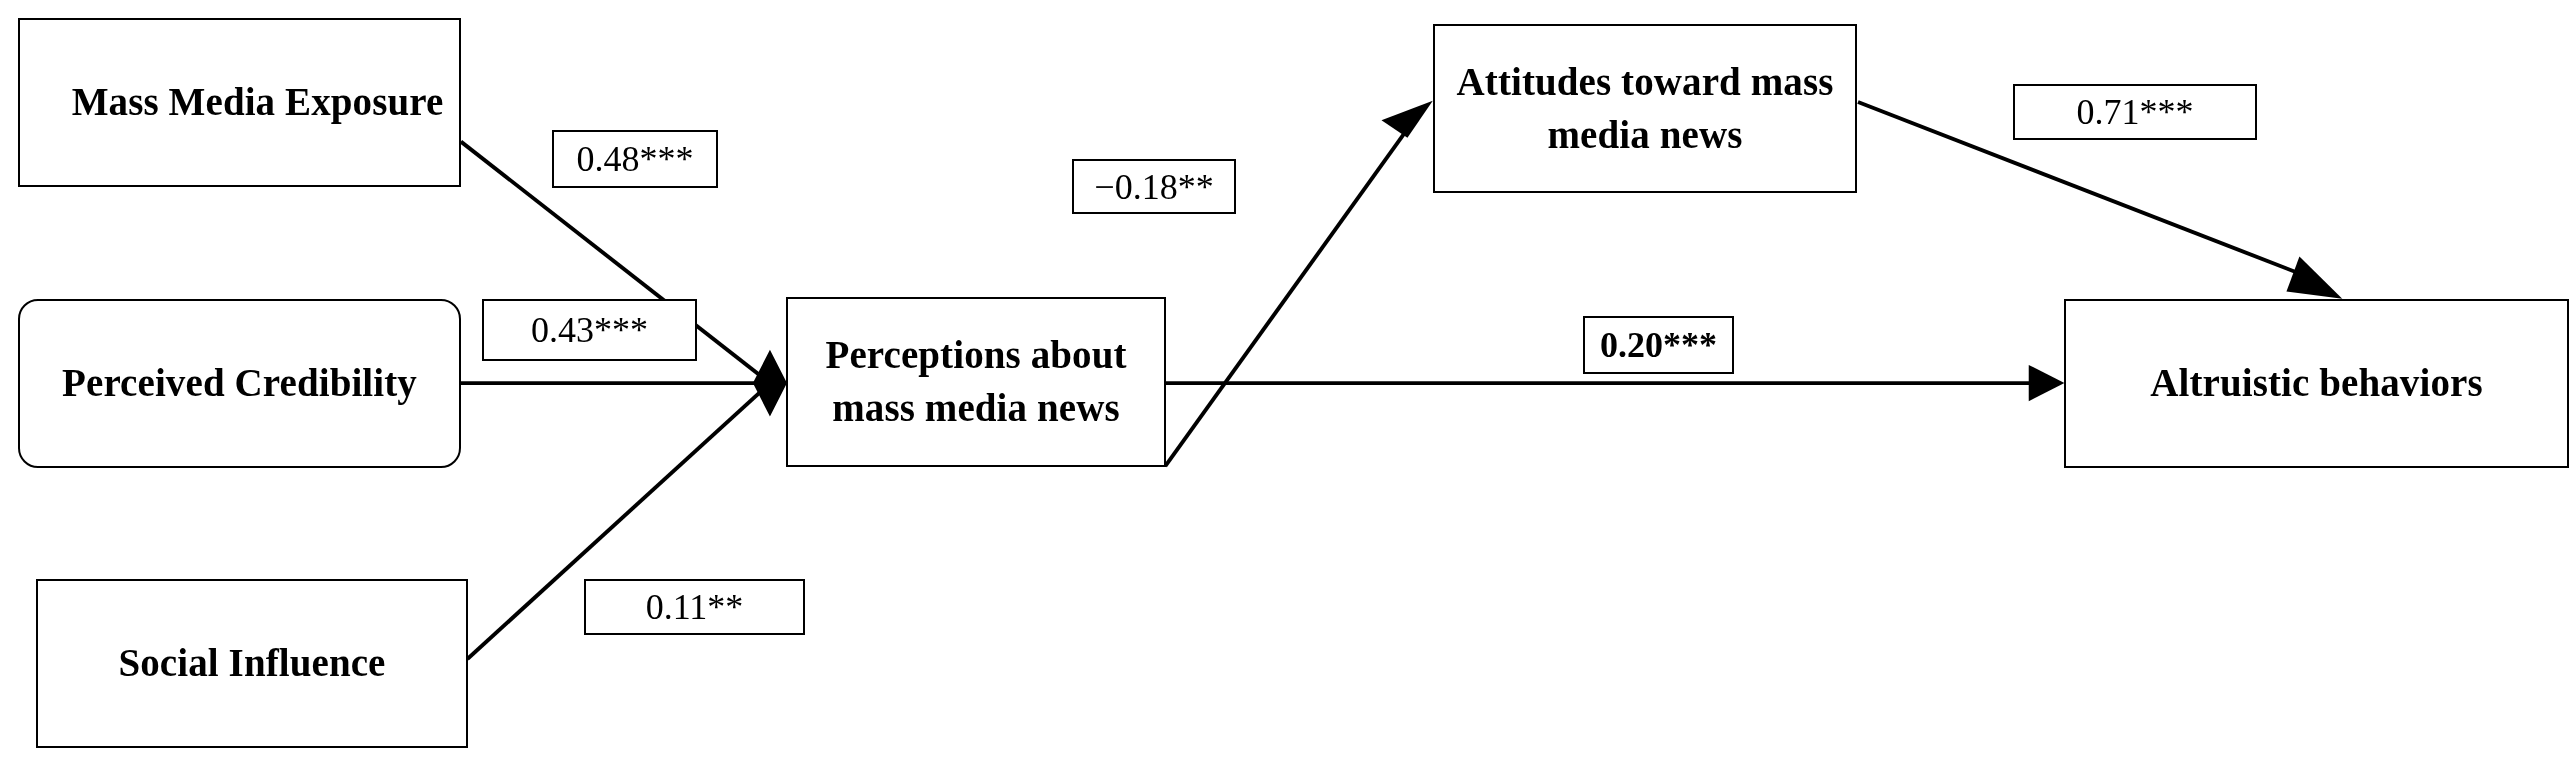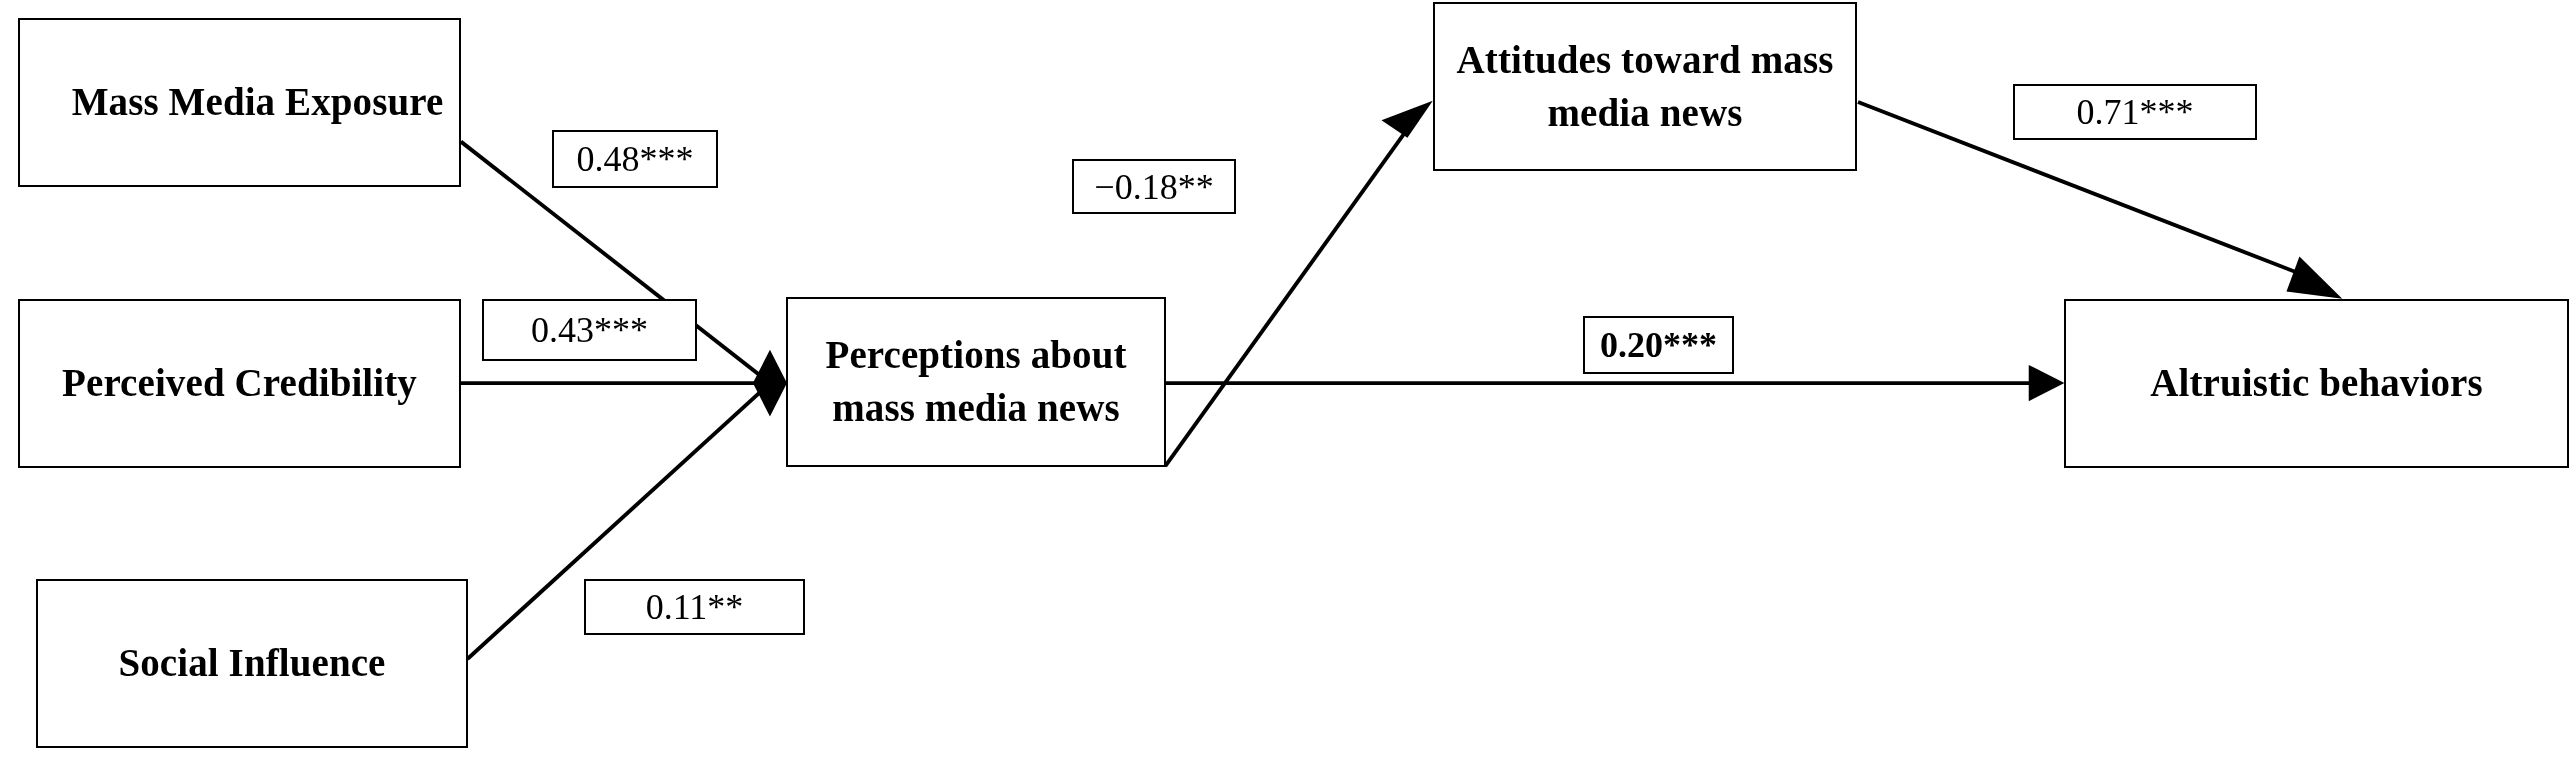--- a/index.html
+++ b/index.html
@@ -81,33 +81,33 @@
     <polygon points="3180,590 3125,562 3125,618" fill="#000000"></polygon>
 
     <line x1="2862" y1="157" x2="3570" y2="432" stroke="#000000" stroke-width="6"></line>
     <polygon points="3608,460 3542,395 3522,449" fill="#000000"></polygon>
   </svg>
 
   <div class="node" style="left:18px; top:18px; width:443px; height:169px;padding-left:36px;">
     <span class="node-label">Mass Media Exposure</span>
   </div>
 
-  <div class="node" style="left:18px; top:299px; width:443px; height:169px;">
+  <div class="node" style="left:18px; top:299px; width:443px; height:169px;border-radius:20px;">
     <span class="node-label">Perceived Credibility</span>
   </div>
 
   <div class="node" style="left:786px; top:297px; width:380px; height:170px;">
     <span class="node-label">Perceptions about mass media news</span>
   </div>
 
   <div class="node" style="left:36px; top:579px; width:432px; height:169px;">
     <span class="node-label">Social Influence</span>
   </div>
 
-  <div class="node" style="left:1433px; top:2px; width:424px; height:169px;">
+  <div class="node" style="left:1433px; top:24px; width:424px; height:169px;">
     <span class="node-label">Attitudes toward mass media news</span>
   </div>
 
   <div class="node" style="left:2064px; top:299px; width:505px; height:169px;">
     <span class="node-label">Altruistic behaviors</span>
   </div>
 
   <div class="estimate" style="left:552px; top:130px; width:166px; height:58px;">
     <span class="estimate-label">0.48***</span>
   </div>

